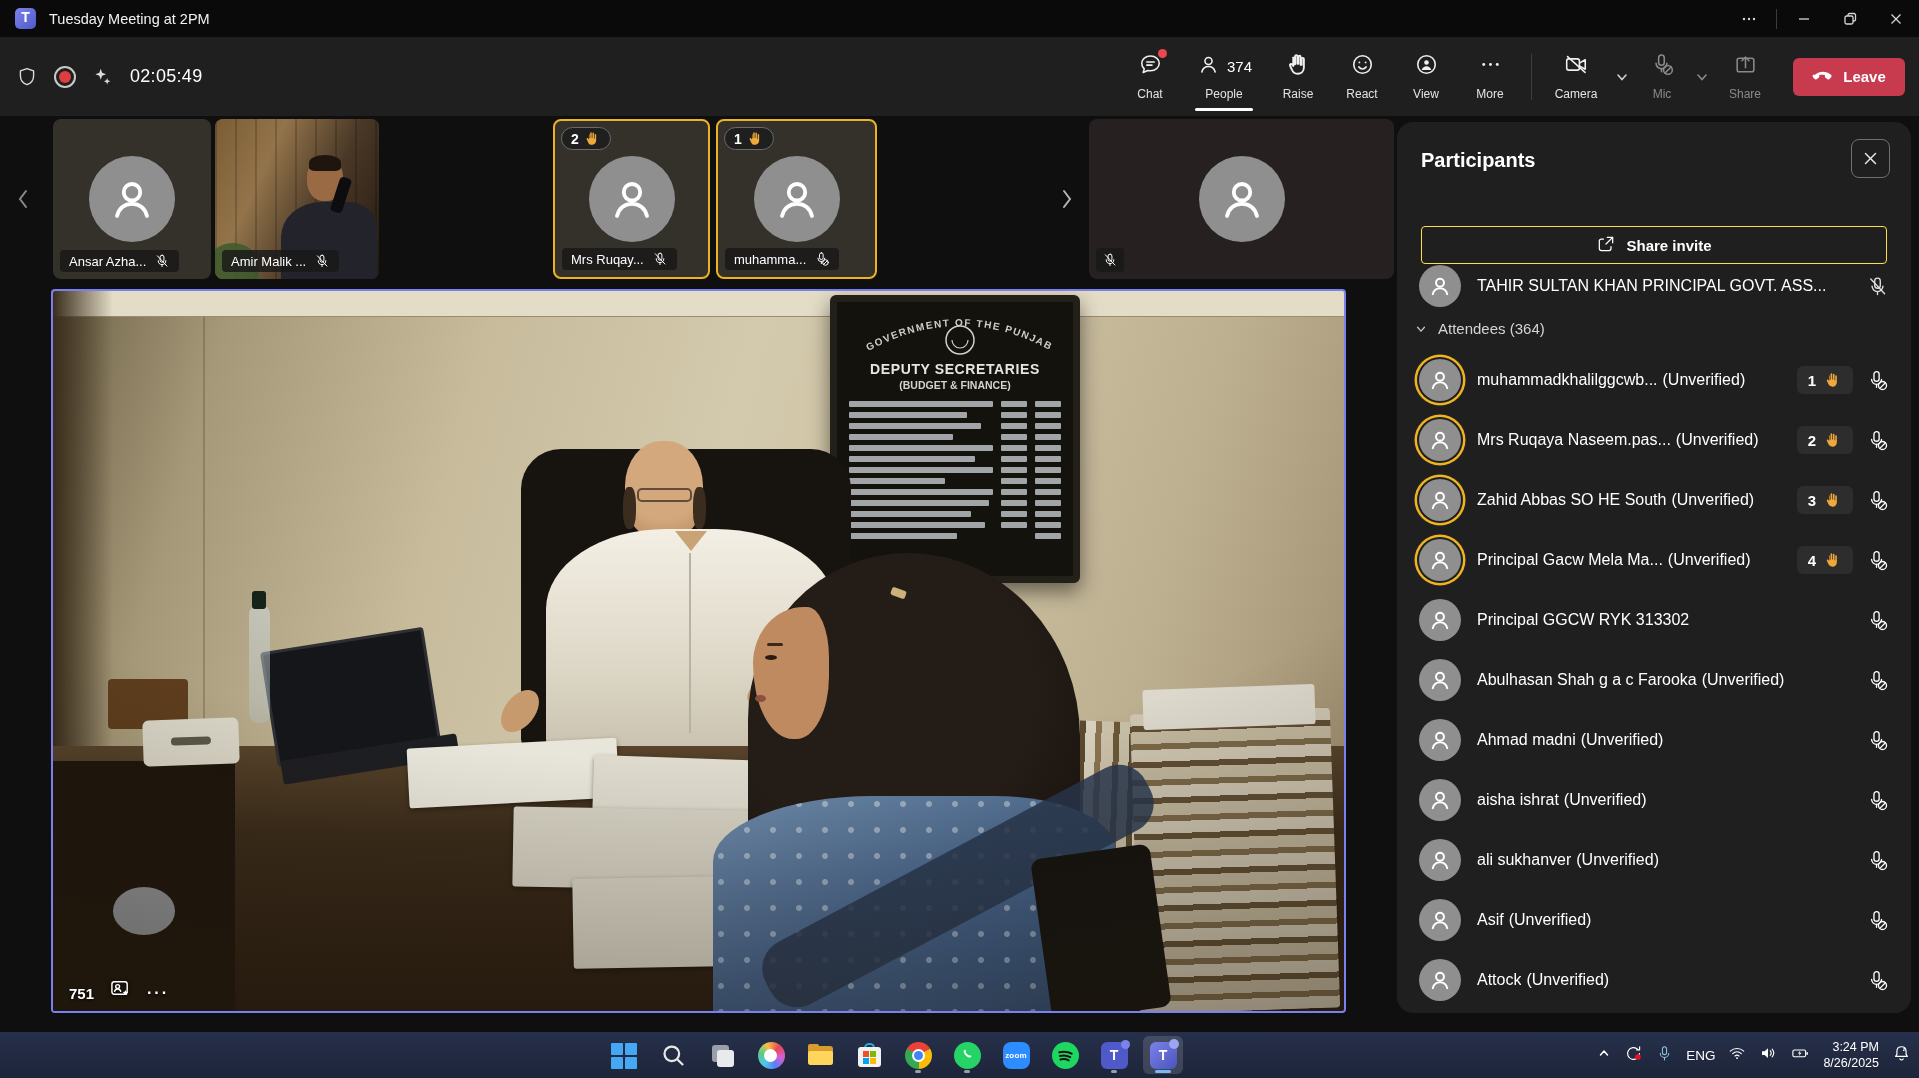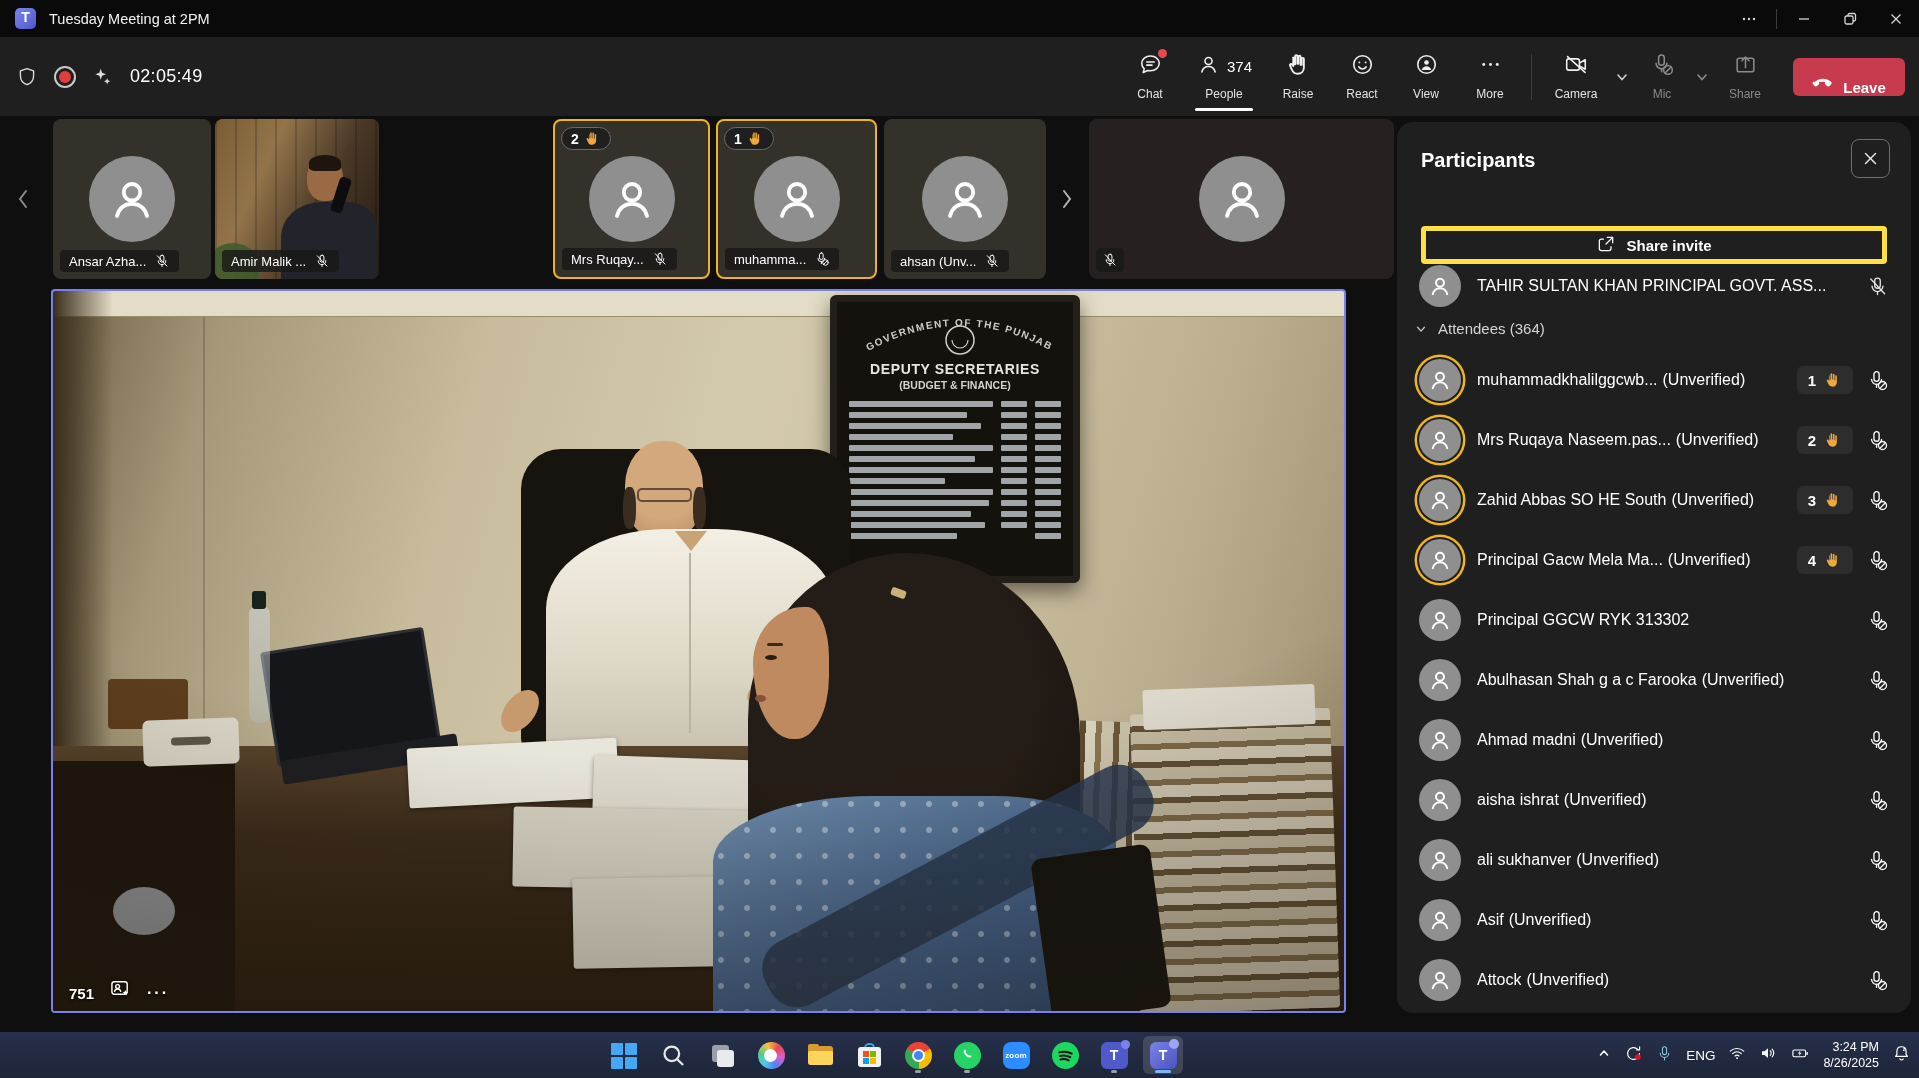--- a/index.html
+++ b/index.html
@@ -39,21 +39,21 @@
                       background:#fff;border-radius:2px;}
   .icon-row{display:flex;align-items:center;gap:6px;}
   .cnt{font-size:15px;font-weight:400;color:#fff;}
   .chat-wrap{position:relative;}
   .chat-dot{position:absolute;right:-4px;top:-3px;width:9px;height:9px;border-radius:50%;background:#e8484f;}
   .tool-sep{width:1px;height:46px;background:#3d3d3d;margin:0 9px;}
   .chev-btn{width:22px;height:74px;display:flex;align-items:center;justify-content:center;}
   .chev-btn svg{stroke:#cfcfcf;fill:none;stroke-width:1.6;stroke-linecap:round;}
   .chev-btn.dim svg{stroke:#8a8a8a;}
   .leave-btn{margin-left:16px;width:112px;height:38px;background:#c83a4e;border-radius:6px;
-             display:flex;align-items:flex-end;justify-content:center;gap:9px;
+             display:flex;align-items:center;justify-content:center;gap:9px;
              font-size:15px;font-weight:600;color:#fff;}
 
   
   .filmstrip{position:absolute;left:0;top:119px;width:1395px;height:160px;}
   .tile{position:absolute;top:0;height:160px;border-radius:8px;overflow:hidden;background:#34312a;}
   .tile.hl{border:2.5px solid #edb321;}
   .tile.dim{background:#262120;}
   .big-av{position:absolute;left:50%;top:50%;transform:translate(-50%,-50%);
           width:86px;height:86px;border-radius:50%;background:#8f8f8f;
           display:flex;align-items:center;justify-content:center;}
@@ -157,21 +157,21 @@
   .stage-meta svg{stroke:#fff;fill:none;stroke-width:1.5;stroke-linecap:round;filter:drop-shadow(0 1px 2px #000);}
   .stage-dots{font-size:16px;font-weight:700;letter-spacing:2px;color:#fff;text-shadow:0 1px 3px #000;}
 
   
   .panel{position:absolute;left:1397px;top:122px;width:514px;height:891px;background:#1f1f1f;
          border-radius:16px;overflow:hidden;}
   .panel-title{position:absolute;left:24px;top:27px;font-size:20px;font-weight:700;color:#fff;}
   .panel-close{position:absolute;right:21px;top:17px;width:39px;height:39px;border:1px solid #6f6f6f;
                border-radius:8px;display:flex;align-items:center;justify-content:center;}
   .panel-close svg{stroke:#e8e8e8;stroke-width:1.5;fill:none;stroke-linecap:round;}
-  .share-btn{position:absolute;left:24px;top:104px;width:466px;height:38px;border:5px solid #fde047;
+  .share-btn{position:absolute;left:24px;top:104px;width:466px;height:38px;border:1px solid #fde047;
              border-radius:4px;display:flex;align-items:center;justify-content:center;gap:10px;
              font-size:15px;font-weight:600;color:#fff;background:transparent;}
   .share-btn svg{stroke:#fff;fill:none;stroke-width:1.5;stroke-linecap:round;stroke-linejoin:round;}
   .pinned-row{position:absolute;left:0;top:140px;width:100%;height:48px;display:flex;align-items:center;padding:0 22px;}
   .av{width:42px;height:42px;border-radius:50%;background:#8f8f8f;display:flex;align-items:center;
       justify-content:center;flex:none;}
   .av svg{width:28px;height:28px;stroke:#fff;fill:none;stroke-width:1.7;stroke-linecap:round;}
   .av.ring{box-shadow:0 0 0 2px #1f1f1f,0 0 0 4.5px #edb321;}
   .pinned-name{margin-left:16px;font-size:16px;color:#fff;white-space:nowrap;overflow:hidden;
                text-overflow:ellipsis;max-width:355px;}
@@ -492,37 +492,20 @@
           <span>muhamma...</span>
           <svg viewBox="0 0 24 24" fill="none" stroke-width="1.6" stroke-linecap="round" style="stroke: rgb(255, 255, 255);">
             <rect x="8.3" y="2.8" width="5.4" height="10" rx="2.7"></rect>
             <path d="M5.8 10.8a5.2 5.2 0 0 0 10.4 0"></path>
             <line x1="11" y1="16" x2="11" y2="19"></line>
             <circle cx="17.2" cy="17.2" r="4.2"></circle>
             <line x1="14.4" y1="20.2" x2="20.2" y2="14.4"></line>
           </svg>
         </div>
       </div>
-      <div class="tile" style="left: 884px; width: 162px;">
-        <div class="big-av">
-          <svg viewBox="0 0 24 24" fill="none" stroke-width="1.6" stroke-linecap="round" style="stroke: rgb(255, 255, 255);">
-            <circle cx="12" cy="9.2" r="3.4"></circle>
-            <path d="M5.8 19c.9-3.3 3.2-5 6.2-5s5.3 1.7 6.2 5"></path>
-          </svg>
-        </div>
-        <div class="pill">
-          <span>ahsan (Unv...</span>
-          <svg viewBox="0 0 24 24" fill="none" stroke-width="1.6" stroke-linecap="round" style="stroke: rgb(255, 255, 255);">
-            <rect x="9.1" y="3.2" width="5.8" height="10.6" rx="2.9"></rect>
-            <path d="M6.3 11.6a5.7 5.7 0 0 0 11.4 0"></path>
-            <line x1="12" y1="17.3" x2="12" y2="20.4"></line>
-            <line x1="5" y1="4.2" x2="19.4" y2="19.6"></line>
-          </svg>
-        </div>
-      </div>
       <div class="tile dim" style="left: 1089px; width: 305px;">
         <div class="big-av">
           <svg viewBox="0 0 24 24" fill="none" stroke-width="1.6" stroke-linecap="round" style="stroke: rgb(255, 255, 255);">
             <circle cx="12" cy="9.2" r="3.4"></circle>
             <path d="M5.8 19c.9-3.3 3.2-5 6.2-5s5.3 1.7 6.2 5"></path>
           </svg>
         </div>
         <div class="pill" style="padding:4px 6px;">
           <svg viewBox="0 0 24 24" fill="none" stroke-width="1.6" stroke-linecap="round" style="stroke: rgb(255, 255, 255);">
             <rect x="9.1" y="3.2" width="5.8" height="10.6" rx="2.9"></rect>

